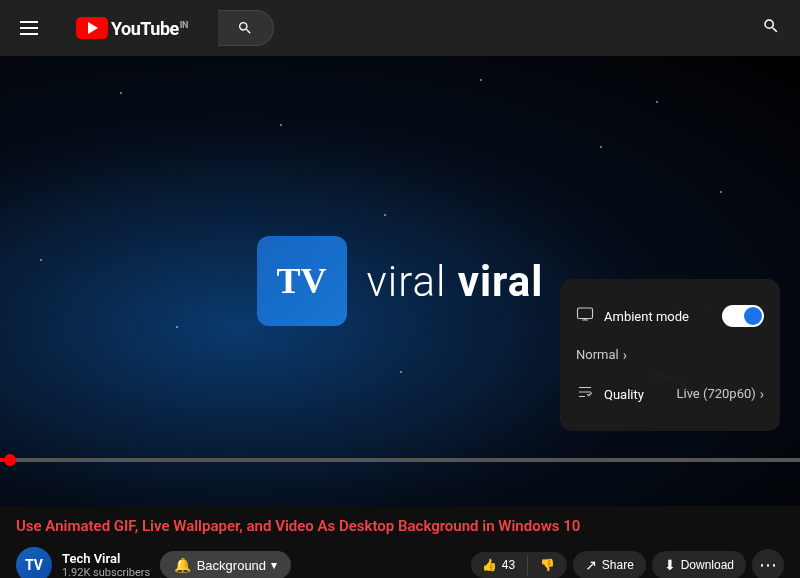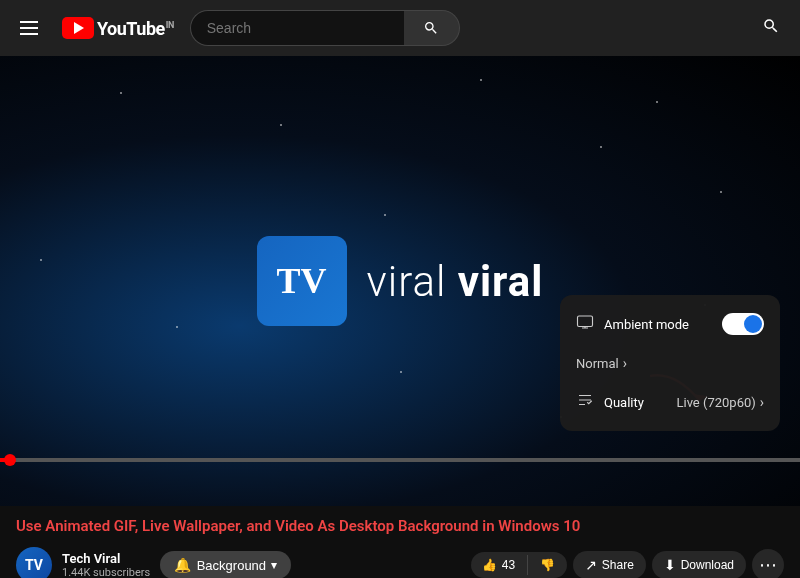--- a/index.html
+++ b/index.html
@@ -13,21 +13,21 @@
       position: relative;
     }
 
     
     .header {
       background: #212121;
       height: 56px;
       display: flex;
       align-items: center;
       padding: 0 12px;
-      gap: 16px;
+      gap: 30px;
       position: relative;
       z-index: 10;
     }
     .hamburger {
       display: flex; flex-direction: column; gap: 4px; cursor: pointer;
       padding: 8px;
     }
     .hamburger span {
       width: 18px; height: 2px; background: #fff; display: block;
     }
@@ -140,40 +140,40 @@
     }
 
     
     .settings-panel {
       position: absolute;
       bottom: 75px;
       right: 20px;
       background: rgba(28, 28, 28, 0.97);
       border-radius: 12px;
       width: 220px;
-      padding: 8px 0;
+      padding: 16px 0;
       z-index: 30;
     }
     .settings-item {
       display: flex;
       align-items: center;
       justify-content: space-between;
       padding: 10px 16px;
       cursor: pointer;
       font-size: 13px;
       color: #fff;
     }
     .settings-item-left {
       display: flex; align-items: center; gap: 10px;
     }
     .settings-item-icon {
       font-size: 16px; color: #ccc;
     }
     .settings-item-label { font-size: 13px; }
-    .settings-item-value { color: #ccc; font-size: 13px; display: flex; align-items: center; gap: 4px; }
+    .settings-item-value { color: #ccc; font-size: 13px; display: flex; align-items: flex-start; gap: 4px; }
     .chevron-right { font-size: 14px; }
 
     
     .toggle {
       width: 42px; height: 22px;
       background: #fff;
       border-radius: 11px;
       position: relative;
       cursor: pointer;
     }
@@ -300,21 +300,20 @@
       <span></span>
       <span></span>
   </div>
   <div class="yt-logo">
     <div class="yt-icon"></div>
     <span class="yt-wordmark">
       <span>YouTube</span><sup class="yt-badge">IN</sup>
     </span>
   </div>
   <div class="search-bar">
-    <input class="search-input" type="text" placeholder="Search" style="">
     <button class="search-btn">
       <svg class="icon-svg-sm" viewBox="0 0 24 24">
           <path d="M15.5 14h-.79l-.28-.27A6.471 6.471 0 0 0 16 9.5 6.5 6.5 0 1 0 9.5 16c1.61 0 3.09-.59 4.23-1.57l.27.28v.79l5 4.99L20.49 19l-4.99-5zm-6 0C7.01 14 5 11.99 5 9.5S7.01 5 9.5 5 14 7.01 14 9.5 11.99 14 9.5 14z"></path>
         </svg>
     </button>
   </div>
   <div class="header-spacer"></div>
   <div class="search-icon-header">
     <svg class="icon-svg" viewBox="0 0 24 24" fill="white">
         <path d="M15.5 14h-.79l-.28-.27A6.471 6.471 0 0 0 16 9.5 6.5 6.5 0 1 0 9.5 16c1.61 0 3.09-.59 4.23-1.57l.27.28v.79l5 4.99L20.49 19l-4.99-5zm-6 0C7.01 14 5 11.99 5 9.5S7.01 5 9.5 5 14 7.01 14 9.5 11.99 14 9.5 14z"></path>
@@ -400,21 +399,21 @@
 </div>
 
 <div class="video-info">
   <div class="video-title">Use Animated GIF, Live Wallpaper, and Video As Desktop Background in Windows 10</div>
 </div>
 
 <div class="channel-row">
   <div class="channel-avatar">TV</div>
   <div class="channel-info">
     <span class="channel-name">Tech Viral</span>
-    <span class="channel-subs">1.44K subscribers</span>
+    <span class="channel-subs">1.92K subscribers</span>
   </div>
   <button class="subscribe-btn">
     <span class="bell-icon">🔔</span>
     <span>Background</span>
     <span class="chevron-down">▾</span>
   </button>
   <div class="actions-row">
     <div class="like-section">
       <button class="like-part">
         <span>👍</span>

